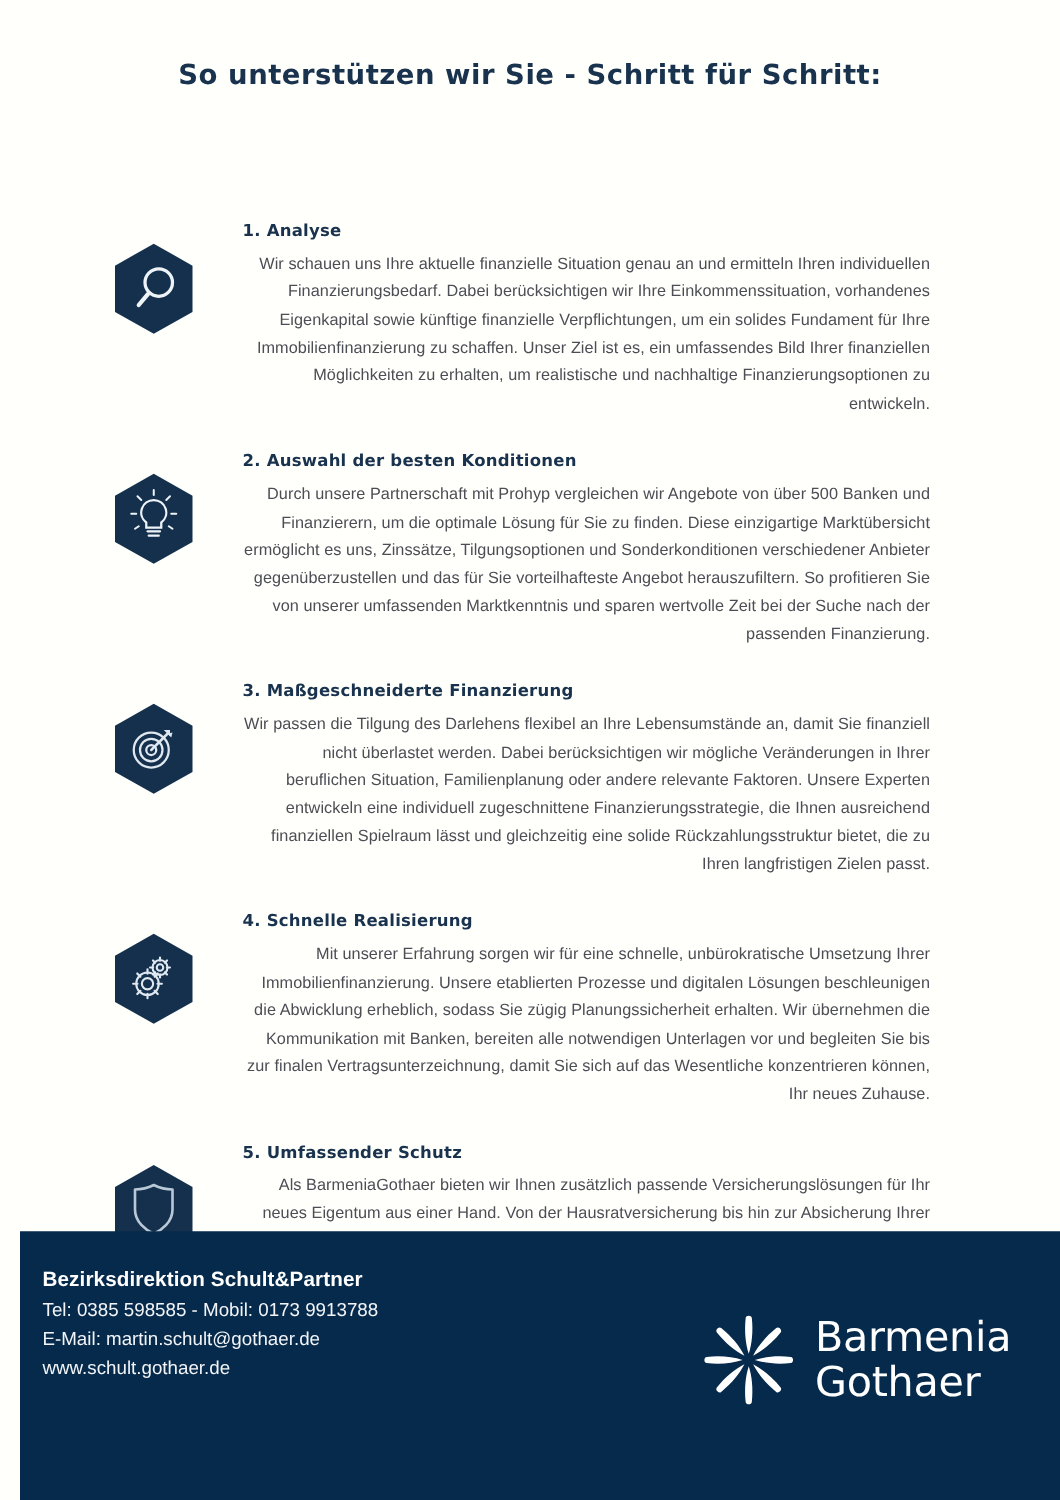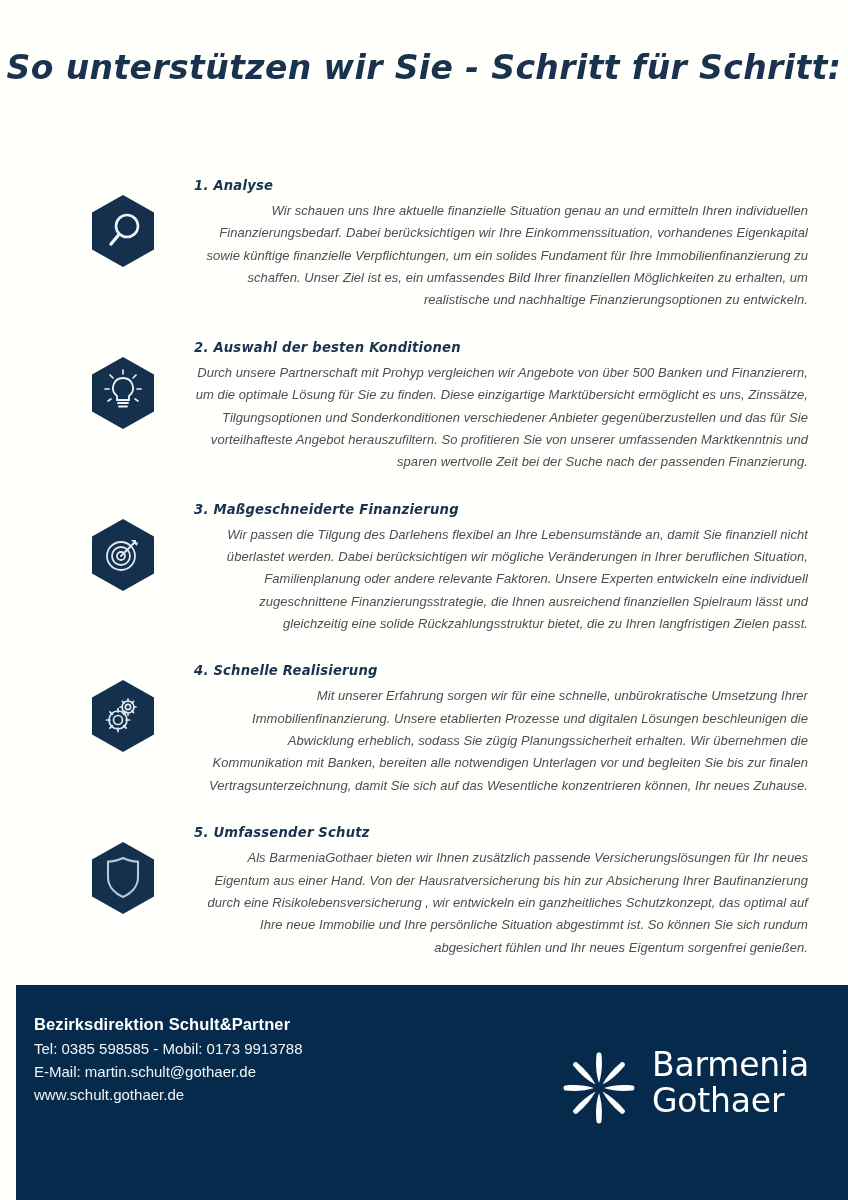--- a/index.html
+++ b/index.html
@@ -24,25 +24,24 @@
   }
 
   
   .page-title {
     position: absolute;
     top: 48px;
     left: 0;
     width: 848px;
     text-align: center;
     font-family: "DejaVu Sans", sans-serif;
-    font-size: 33px;
+    font-size: 22px;
     font-weight: 700;
     letter-spacing: 0.4px;
     color: #19324d;
-    font-style: italic;
   }
 
   
   .steps {
     position: absolute;
     top: 178px;
     left: 0;
     width: 848px;
   }
 
@@ -66,22 +65,21 @@
   .hex {
     width: 66px;
     height: 74px;
     position: relative;
     display: block;
   }
 
   .step-body {
     flex: 1 1 auto;
     padding-left: 32px;
-    padding-right: 40px;
-    font-style: italic;
+    padding-right: 104px;
   }
 
   .step-title {
     font-family: "DejaVu Sans", sans-serif;
     font-size: 13.2px;
     font-weight: 700;
     color: #19324d;
     letter-spacing: 0.2px;
     margin-bottom: 7px;
   }
@@ -126,20 +124,21 @@
     line-height: 1.52;
     color: #f2f4f7;
     font-weight: 400;
   }
 
   .footer-logo {
     position: absolute;
     right: 55px;
     top: 62px;
     display: flex;
+    align-items: center;
     gap: 12px;
   }
 
   .logo-mark { width: 82px; height: 82px; display: block; }
 
   .logo-text {
     color: #ffffff;
     font-family: "DejaVu Sans", sans-serif;
     font-size: 33px;
     font-weight: 400;

